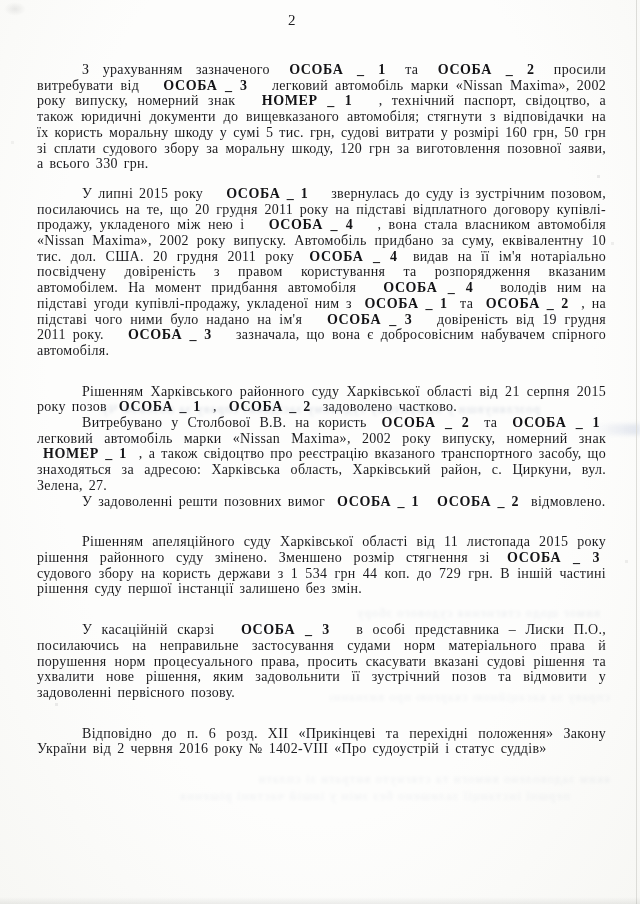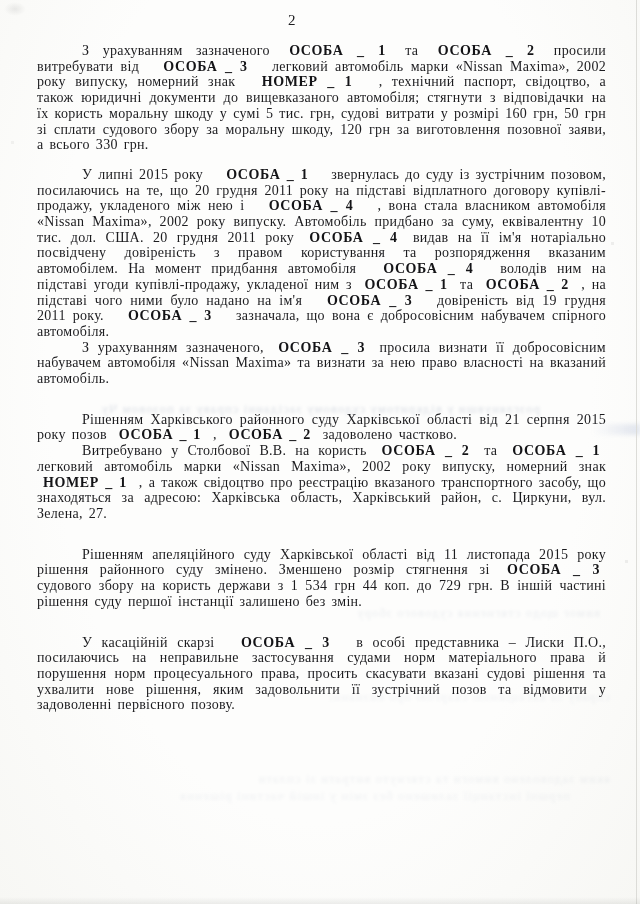--- a/index.html
+++ b/index.html
@@ -9,21 +9,21 @@
     background:#fcfcfa;
     background-image:radial-gradient(ellipse at 50% 40%, #fdfdfc 60%, #f7f7f4 100%);
     overflow:hidden;
     font-family:"Liberation Serif","DejaVu Serif",serif;
     color:#1c1c1f;
   }
   .pagenum{
     position:absolute;top:12px;left:0;width:584px;text-align:center;
     font-size:15px;letter-spacing:.5px;
   }
-  .content{position:absolute;left:37px;top:29px;width:569px;}
+  .content{position:absolute;left:37px;top:48px;width:569px;}
   p.para{
     margin:0;
     font-size:14px;line-height:15.7px;
     text-align:justify;text-indent:45px;
     letter-spacing:.3px;word-spacing:2.2px;
   }
   p.para.gap-sm{margin-top:14px;}
   p.para.gap-lg{margin-top:25px;}
   .tok{
     font-weight:bold;white-space:nowrap;margin:0 6px;
@@ -55,25 +55,26 @@
 </style>
 </head>
 <body>
 
 <div class="page">
   <div class="corner-blot"></div>
   <div class="pagenum">2</div>
   <div class="content">
       <p class="para gap-sm">З урахуванням зазначеного <b class="tok">ОСОБА _ 1</b> та <b class="tok">ОСОБА _ 2</b> просили витребувати від <b class="tok wide">ОСОБА _ 3</b> легковий автомобіль марки «Nissan Maxima», 2002 року випуску, номерний знак <b class="tok wide">НОМЕР _ 1</b> , технічний паспорт, свідоцтво, а також юридичні документи до вищевказаного автомобіля; стягнути з відповідачки на їх користь моральну шкоду у сумі 5 тис. грн, судові витрати у розмірі 160 грн, 50 грн зі сплати судового збору за моральну шкоду, 120 грн за виготовлення позовної заяви, а всього 330 грн.</p>
       <p class="para gap-sm">У липні 2015 року <b class="tok wide">ОСОБА _ 1</b> звернулась до суду із зустрічним позовом, посилаючись на те, що 20 грудня 2011 року на підставі відплатного договору купівлі-продажу, укладеного між нею і <b class="tok wide">ОСОБА _ 4</b> , вона стала власником автомобіля «Nissan Maxima», 2002 року випуску. Автомобіль придбано за суму, еквівалентну 10 тис. дол. США. 20 грудня 2011 року <b class="tok">ОСОБА _ 4</b> видав на її ім'я нотаріально посвідчену довіреність з правом користування та розпорядження вказаним автомобілем. На момент придбання автомобіля <b class="tok wide">ОСОБА _ 4</b> володів ним на підставі угоди купівлі-продажу, укладеної ним з <b class="tok">ОСОБА _ 1</b> та <b class="tok">ОСОБА _ 2</b> , на підставі чого ними було надано на ім'я <b class="tok wide">ОСОБА _ 3</b> довіреність від 19 грудня 2011 року. <b class="tok wide">ОСОБА _ 3</b> зазначала, що вона є добросовісним набувачем спірного автомобіля.</p>
-      <p class="para">З урахуванням зазначеного, <b class="tok">ОСОБА _ 3</b> просила визнати її добросовісним набувачем автомобіля «Nissan Maxima» та визнати за нею право власності на вказаний автомобіль.</p>
       <p class="para gap-lg">Рішенням Харківського районного суду Харківської області від 21 серпня 2015 року позов <b class="tok">ОСОБА _ 1</b> , <b class="tok">ОСОБА _ 2</b> задоволено частково.</p>
       <p class="para">Витребувано у Столбової В.В. на користь <b class="tok">ОСОБА _ 2</b> та <b class="tok">ОСОБА _ 1</b> легковий автомобіль марки «Nissan Maxima», 2002 року випуску, номерний знак <b class="tok">НОМЕР _ 1</b> , а також свідоцтво про реєстрацію вказаного транспортного засобу, що знаходяться за адресою: Харківська область, Харківський район, с. Циркуни, вул. Зелена, 27.</p>
+      <p class="para">У задоволенні решти позовних вимог <b class="tok">ОСОБА _ 1</b> <b class="tok">ОСОБА _ 2</b> відмовлено.</p>
       <p class="para gap-lg">Рішенням апеляційного суду Харківської області від 11 листопада 2015 року рішення районного суду змінено. Зменшено розмір стягнення зі <b class="tok">ОСОБА _ 3</b> судового збору на користь держави з 1 534 грн 44 коп. до 729 грн. В іншій частині рішення суду першої інстанції залишено без змін.</p>
       <p class="para gap-lg">У касаційній скарзі <b class="tok wide">ОСОБА _ 3</b> в особі представника – Лиски П.О., посилаючись на неправильне застосування судами норм матеріального права й порушення норм процесуального права, просить скасувати вказані судові рішення та ухвалити нове рішення, яким задовольнити її зустрічний позов та відмовити у задоволенні первісного позову.</p>
+      <p class="para gap-lg">Відповідно до п. 6 розд. XII «Прикінцеві та перехідні положення» Закону України від 2 червня 2016 року № 1402-VIII «Про судоустрій і статус суддів»</p>
     </div>
   <div class="smudge-blue"></div>
   <div class="scanline-right"></div>
   <div class="edge-bottom"></div>
   <div class="specks"></div>
 <div class="ghost" style="top: 402px; left: 100px; width: 440px; opacity: 0.3;">розглянувши у відкритому судовому засіданні справу за позовом Чулюк-Драч Олександрии</div>
     <div class="ghost" style="top: 606px; left: 330px; width: 270px; opacity: 0.16;">вимог щодо стягнення судового збору</div>
     <div class="ghost" style="top: 690px; left: 330px; width: 280px; opacity: 0.12;">справу за касаційною скаргою про визнання</div>
     <div class="ghost" style="top: 772px; left: 215px; width: 395px; opacity: 0.13;">яким задоволено вимоги та стягнуто витрати зі сплати</div>
     <div class="ghost" style="top: 789px; left: 140px; width: 430px; opacity: 0.12;">першої інстанції залишено без змін у іншій частині рішення</div>

